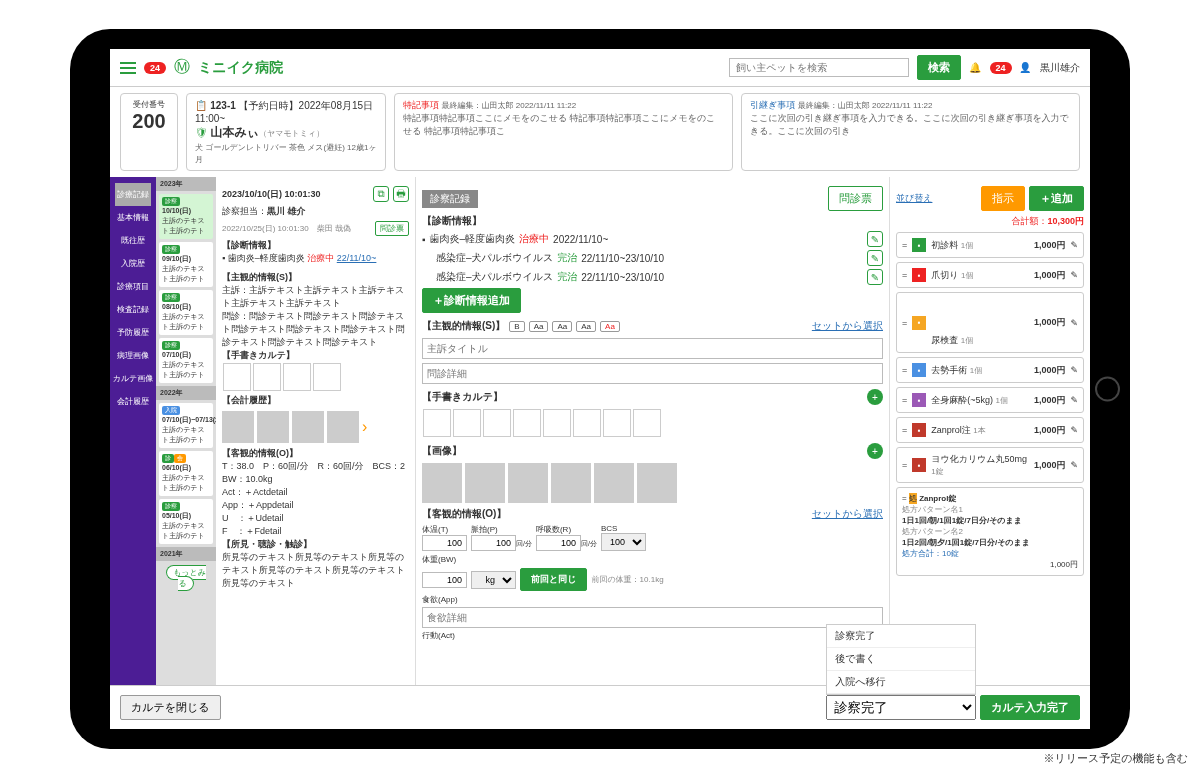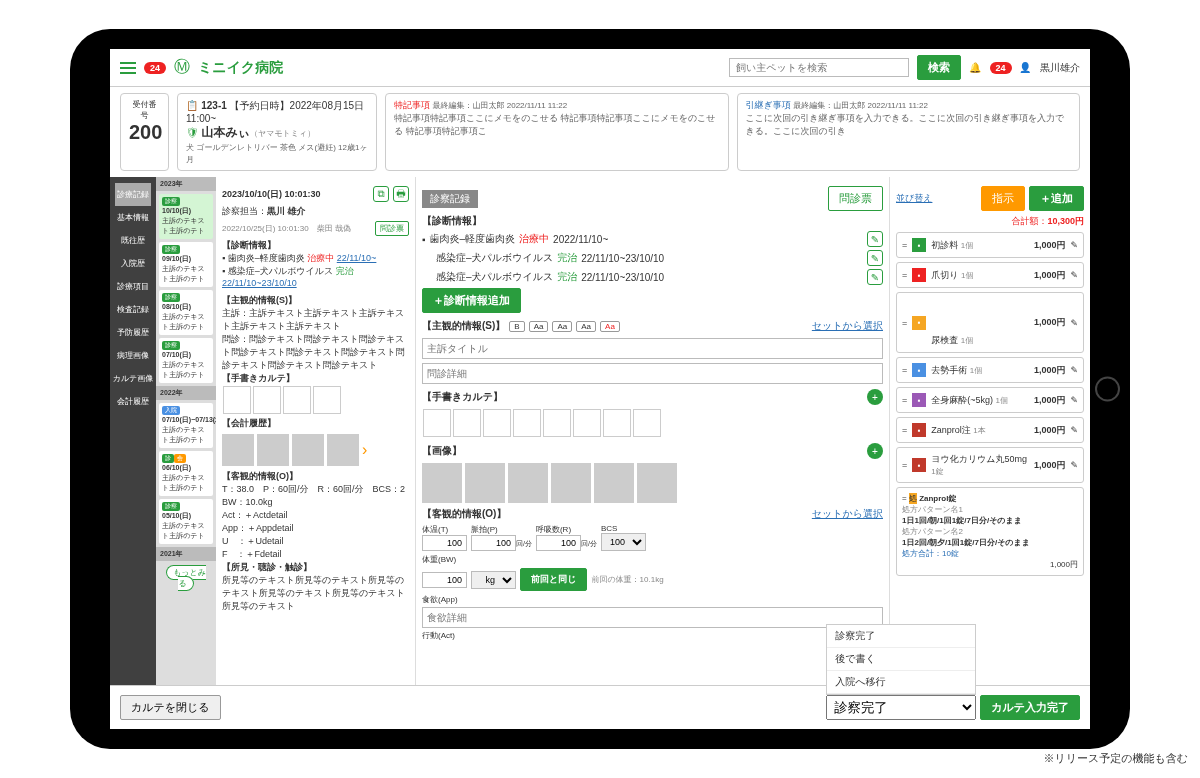--- a/index.html
+++ b/index.html
@@ -16,21 +16,21 @@
 .btn{padding:4px 10px;border-radius:2px;font-size:11px;cursor:pointer;border:1px solid;}
 .btn-green{background:#2a9d3e;color:#fff;border-color:#2a9d3e;font-weight:bold;}
 .btn-orange{background:#f90;color:#fff;border-color:#f90;}
 .btn-out{background:#fff;border-color:#2a9d3e;color:#2a9d3e;}
 .header{display:flex;gap:8px;padding:6px 10px;}
 .hcard{border:1px solid #ccc;border-radius:4px;padding:5px 8px;font-size:10px;}
 .h1{width:200px;}
 .h2,.h3{flex:1;font-size:9px;color:#666;}
 .h2 .t{color:#e22;font-size:9px;}
 .main{flex:1;display:flex;overflow:hidden;}
-.sidenav{width:46px;background:#404040;color:#fff;display:flex;flex-direction:column;align-items:center;font-size:8px;padding-top:6px;}
+.sidenav{width:46px;background:#4c1d95;color:#fff;display:flex;flex-direction:column;align-items:center;font-size:8px;padding-top:6px;}
 .sidenav div{padding:6px 2px;text-align:center;cursor:pointer;}
 .sidenav div.active{background:#aaa;}
 .timeline{width:60px;background:#ddd;font-size:7px;overflow-y:auto;}
 .tlitem{background:#fff;margin:3px;padding:3px;border-radius:2px;position:relative;}
 .tlitem .tag{display:inline-block;font-size:6px;padding:0 3px;border-radius:2px;color:#fff;}
 .tg-g{background:#2a9d3e;}.tg-o{background:#f90;}.tg-b{background:#4a90e2;}
 .col{overflow-y:auto;padding:6px;border-right:1px solid #ddd;}
 .c1{width:200px;font-size:9px;}
 .c2{flex:1;font-size:10px;}
 .c3{width:200px;font-size:9px;}
@@ -70,21 +70,21 @@
   <span class="spacer"></span>
   <input class="search" placeholder="飼い主ペットを検索" style="">
   <button class="btn btn-green">検索</button>
   <span style="color:#2a9d3e;">🔔</span>
         <span class="badge">24</span>
   <span>👤</span>
         <span>黒川雄介</span>
 </div>
 
 <div class="header">
-  <div class="hcard" style="width:49px;text-align:center;">
+  <div class="hcard" style="width:58px;text-align:center;">
     <div style="font-size:8px;">受付番号</div>
     <div style="font-size:20px;font-weight:bold;">200</div>
   </div>
   <div class="hcard h1">
     <span style="color:#7a7;">📋</span> <b>123-1</b> <span>【予約日時】2022年08月15日 11:00~</span><br>
     <span style="color:#2a9d3e;">🛡</span> <b style="font-size:12px;">山本みぃ</b><span style="font-size:8px;color:#888;">（ヤマモトミィ）</span><br>
     <span style="font-size:8px;color:#666;">犬 ゴールデンレトリバー 茶色 メス(避妊) 12歳1ヶ月</span>
   </div>
   <div class="hcard h2">
     <span class="t">特記事項</span> <span style="font-size:8px;">最終編集：山田太郎 2022/11/11 11:22</span><br>
@@ -132,21 +132,20 @@
             <span class="ib">🖶</span>
           </div>
     <div><span>診察担当：</span><b>黒川 雄介</b></div>
     <div class="row" style="color:#888;font-size:8px;">
             <span>2022/10/25(日) 10:01:30　柴田 哉偽</span>
             <span class="spacer"></span>
             <span class="btn btn-out" style="font-size:8px;padding:1px 4px;">問診票</span>
           </div>
     <h4>【診断情報】</h4>
     <div>▪ <span>歯肉炎–軽度歯肉炎</span> <span class="red">治療中</span> <span class="link">22/11/10~</span></div>
-    <div>▪ <span>感染症–犬パルボウイルス</span> <span class="grn">完治</span> <span class="link">22/11/10~23/10/10</span></div>
     <h4 style="margin-top:6px;">【主観的情報(S)】</h4>
     <div><span>主訴：</span><span>主訴テキスト主訴テキスト主訴テキスト主訴テキスト主訴テキスト</span></div>
     <div><span>問診：</span><span>問診テキスト問診テキスト問診テキスト問診テキスト問診テキスト問診テキスト問診テキスト問診テキスト問診テキスト</span></div>
     <h4>【手書きカルテ】</h4>
     <div><span class="sketch"></span><span class="sketch"></span><span class="sketch"></span><span class="sketch"></span></div>
     <h4>【会計履歴】</h4>
     <div class="imgrow">
             <div class="imgbox"></div>
             <div class="imgbox"></div>
             <div class="imgbox"></div>

